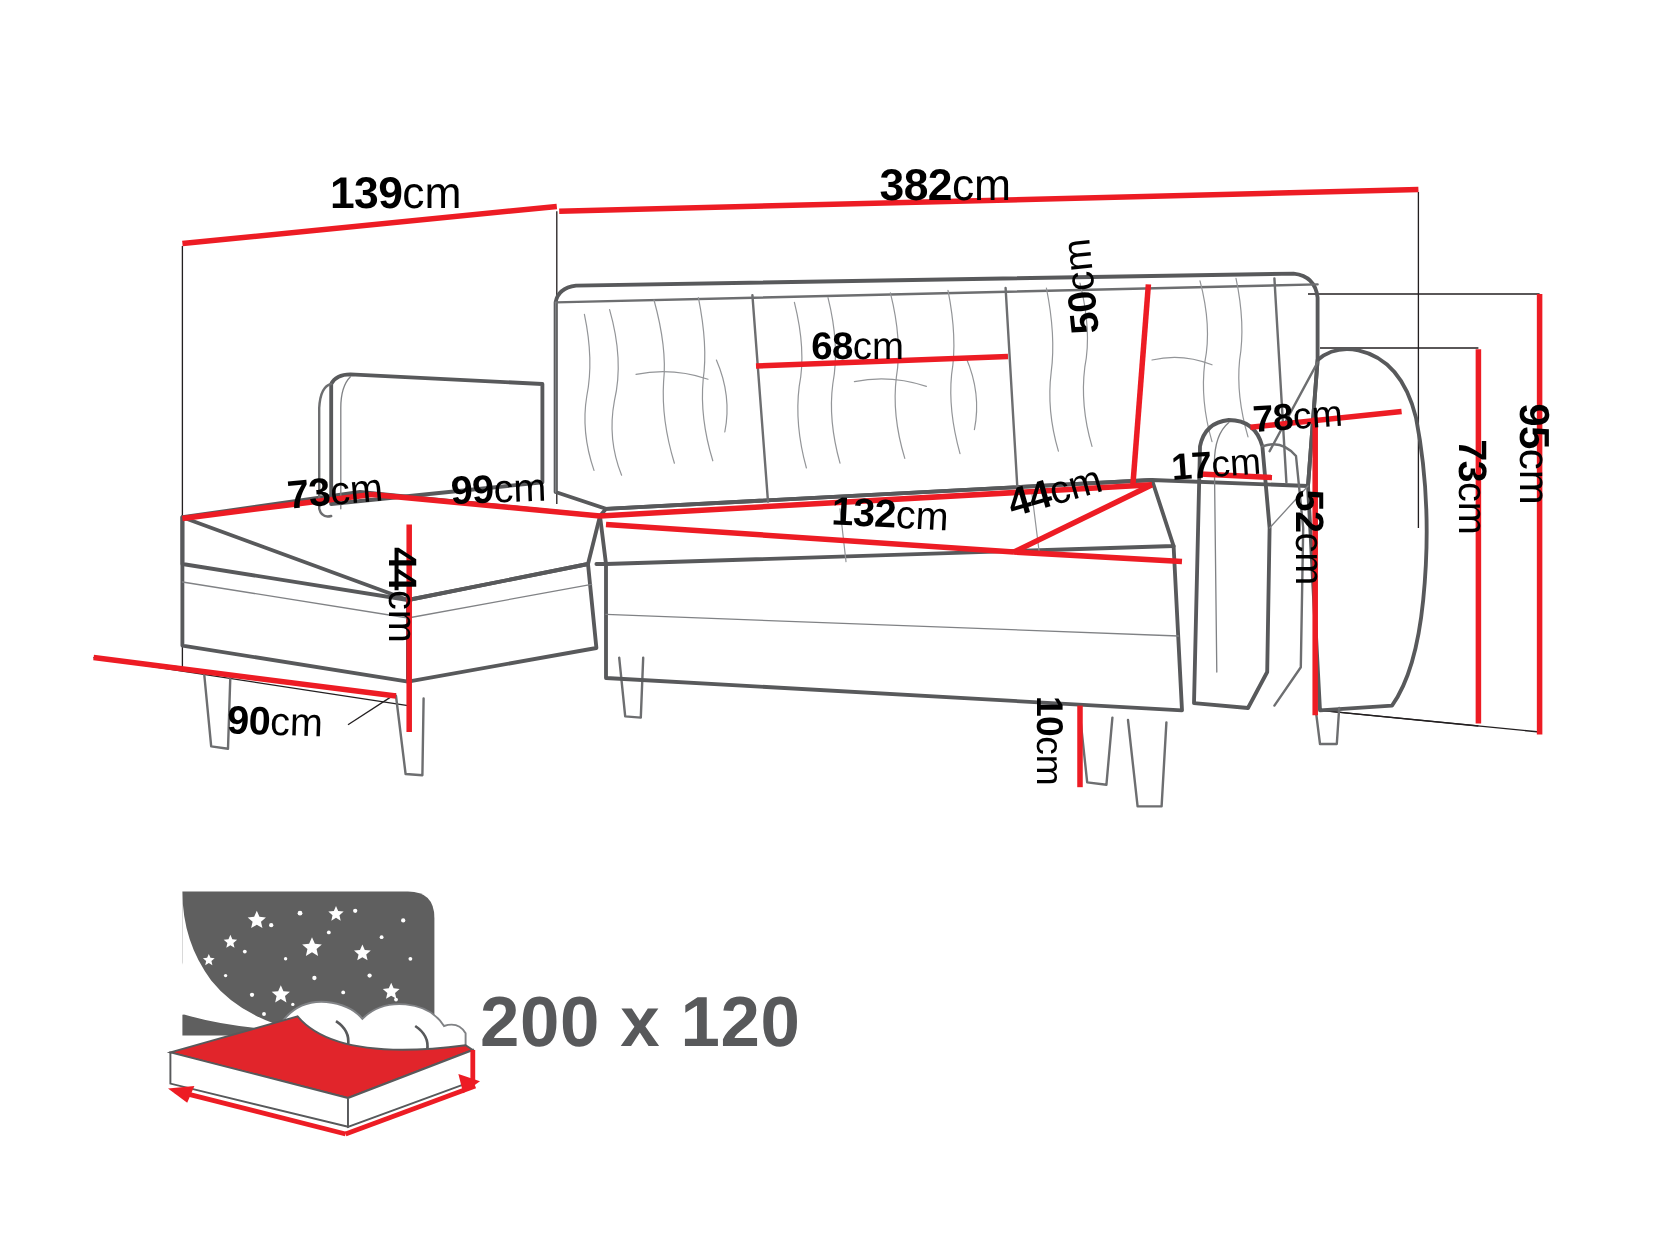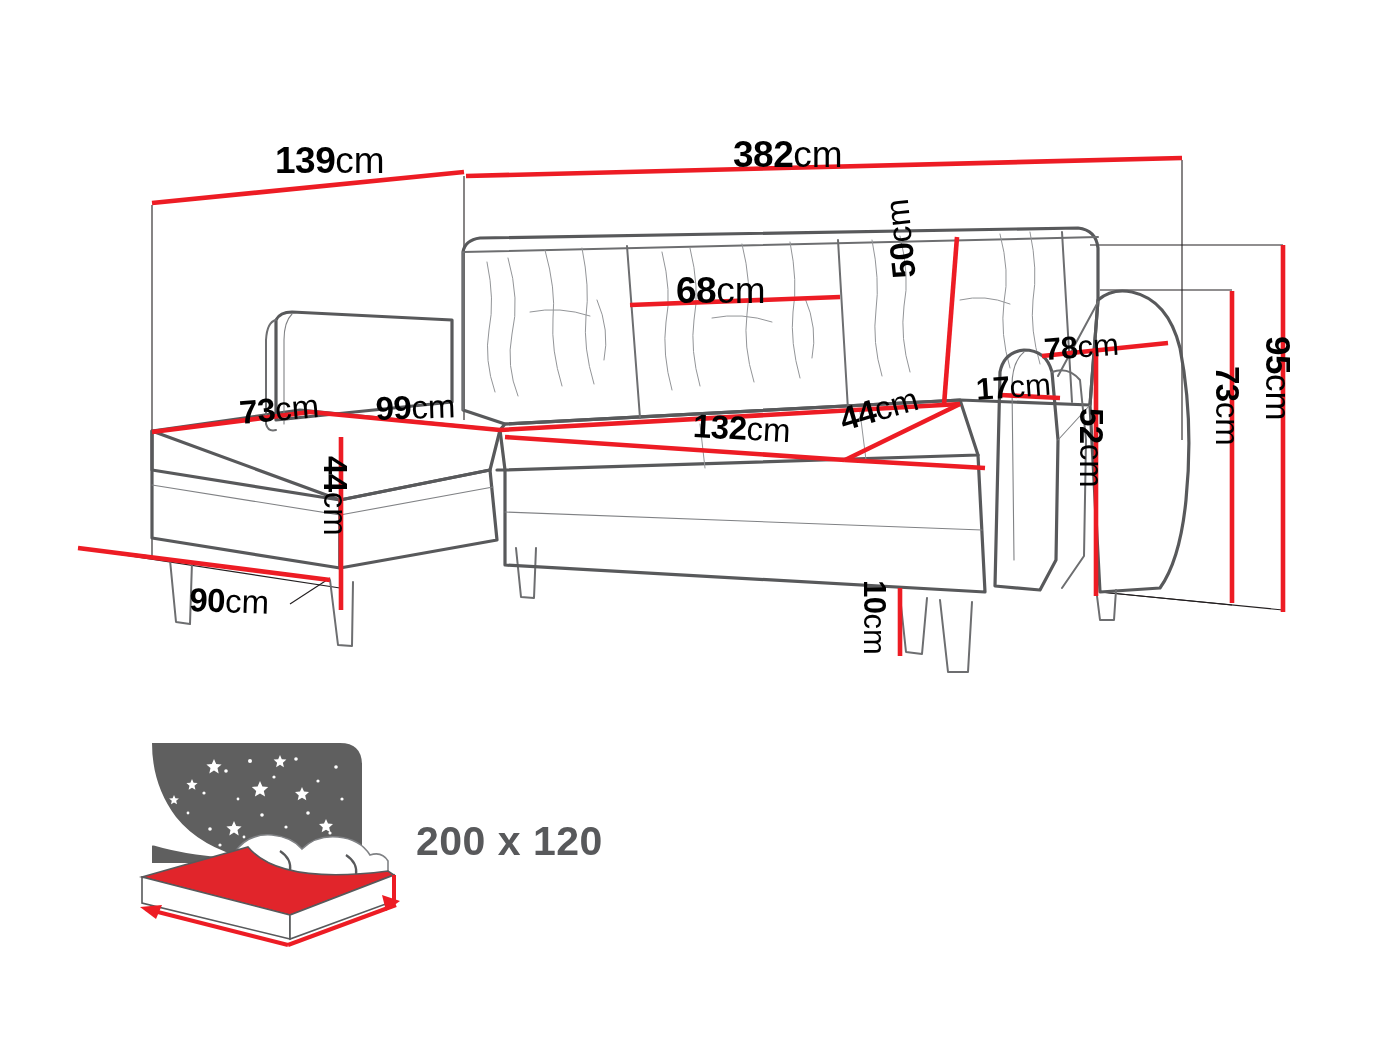--- a/index.html
+++ b/index.html
@@ -20,25 +20,24 @@
     line-height:1;
     letter-spacing:-0.5px;
   }
   .dimlabel .num{font-weight:bold;}
   .dimlabel .unit{font-weight:normal;letter-spacing:0px;}
 
   .sleepsize{
     position:absolute;
     color:#58595b;
     font-weight:bold;
-    font-size:41px;
+    font-size:59px;
     letter-spacing:0.5px;
     font-family:"Liberation Sans","DejaVu Sans",sans-serif;
     white-space:nowrap;
-    margin-left:16px;
   }
 </style>
 </head>
 <body>
 
 <div id="stage">
 
 <svg id="diagram" viewBox="0 0 1383 1037">
   <defs>
     <style>
@@ -258,21 +257,21 @@
 </svg>
 
 <div class="dimlabel" style="left:275px; top:142px; font-size:37px;">
   <span class="num">139</span><span class="unit">cm</span>
 </div>
 
 <div class="dimlabel" style="left:733px; top:136px; font-size:37px;">
   <span class="num">382</span><span class="unit">cm</span>
 </div>
 
-<div class="dimlabel" style="left:676px; top:272px; font-size:37px;">
+<div class="dimlabel" style="left:676px; top:272px; font-size:32px;">
   <span class="num">68</span><span class="unit">cm</span>
 </div>
 
 <div class="dimlabel" style="left:888px; top:280px; font-size:33px; transform:rotate(-96deg); transform-origin:left top;">
   <span class="num">50</span><span class="unit">cm</span>
 </div>
 
 <div class="dimlabel" style="left:238px; top:396px; font-size:33px; transform:rotate(-5deg); transform-origin:left top;">
   <span class="num">73</span><span class="unit">cm</span>
 </div>

